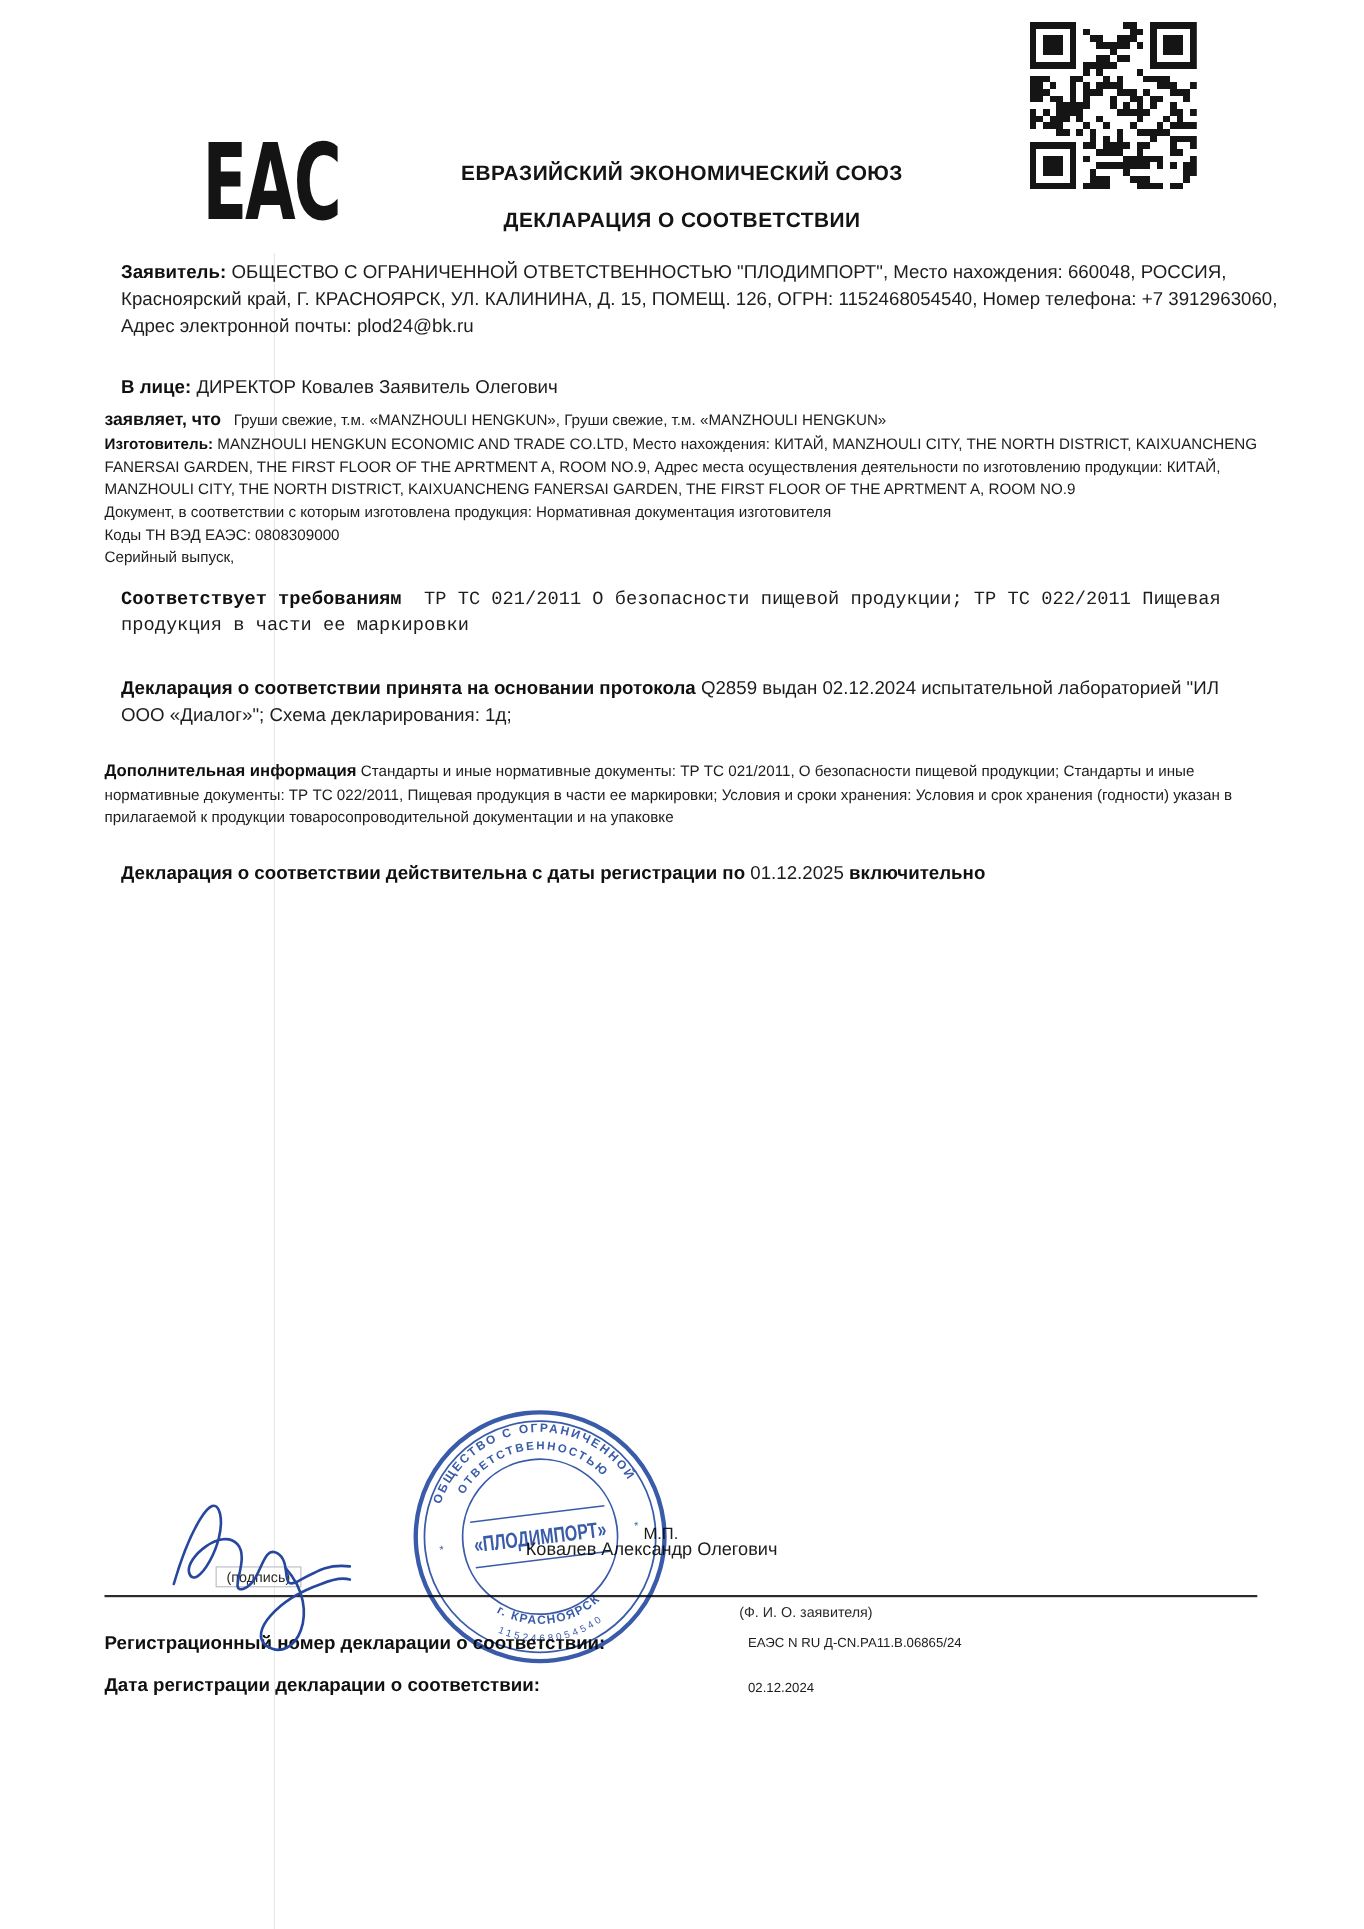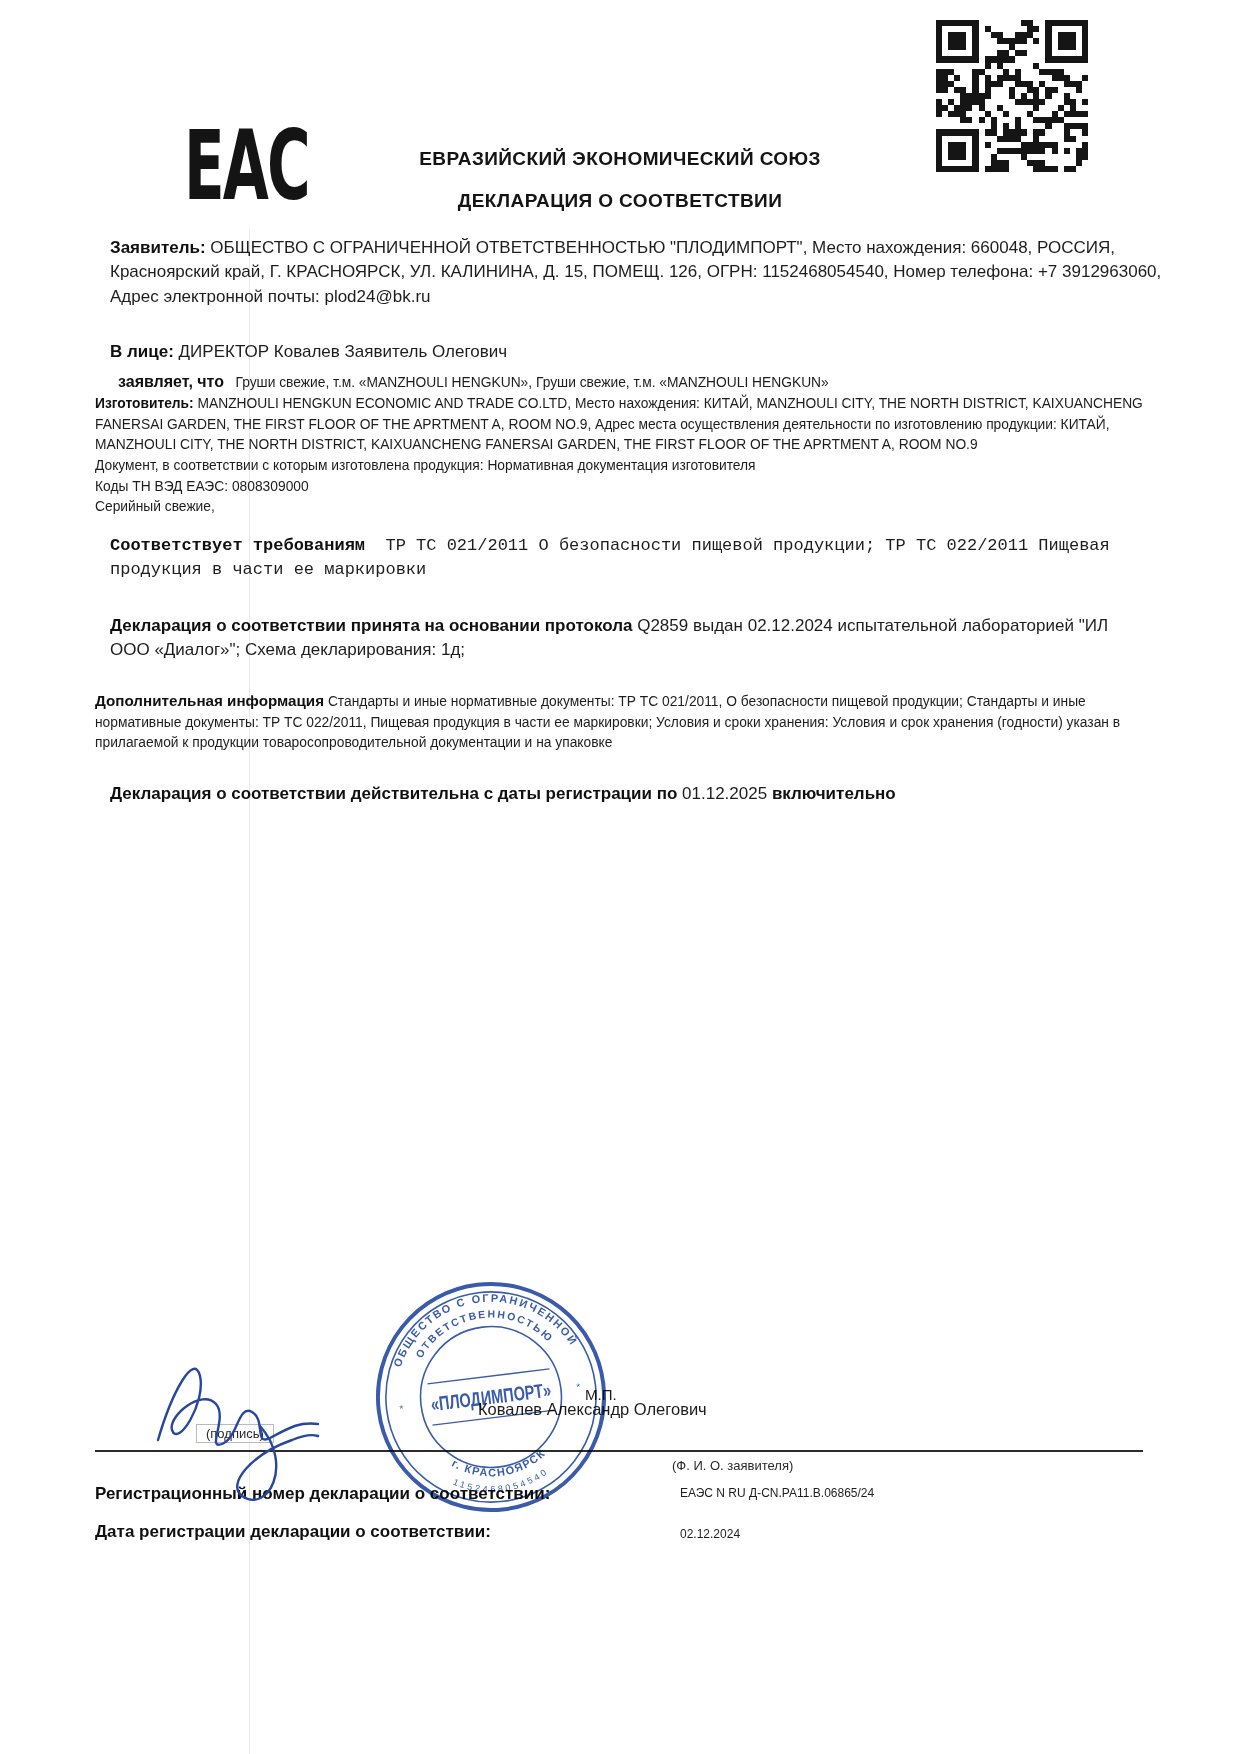--- a/index.html
+++ b/index.html
@@ -23,21 +23,21 @@
   .title { left:0; width:1240px; text-align:center; font-weight:700; font-size:19px; letter-spacing:.4px; color:#141414; }
   .t1 { top:148px; }
   .t2 { top:190px; }
 
   .par-lg { font-size:17px; line-height:1.43;margin-left:15px; }
   .par-sm { font-size:13.8px; line-height:1.5; }
 
   .applicant  { left:95px; top:236px; width:1062px; }
   .inperson   { left:95px; top:340px; width:1000px; }
   .declares   { left:95px; top:370px; width:1066px; }
-  .declares .lead-label { font-size:16px;margin-left:23px; }
+  .declares .lead-label { font-size:16px; }
   .compliance { left:95px; top:534px; width:1010px;font-family:Liberation Mono, monospace; }
   .basis      { left:95px; top:614px; width:1030px; }
   .additional { left:95px; top:690px; width:1066px; }
   .additional b { font-size:15.2px; }
   .validity   { left:95px; top:782px; width:866px; }
 
   .sig-svg   { left:140px; top:1318px; z-index:6; }
   .stamp-svg { left:372px; top:1278px; width:238px; height:238px; z-index:7;
                transform:rotate(-7deg); mix-blend-mode:multiply; opacity:.95; }
   .mp        { left:585px; top:1386px; font-size:15px; z-index:3;text-align:center; }
@@ -386,21 +386,21 @@
     <p class="par-sm">
       <b class="lead-label">заявляет, что</b>&nbsp;&nbsp;
       <span>Груши свежие, т.м.  «MANZHOULI HENGKUN», Груши свежие, т.м.  «MANZHOULI HENGKUN»</span>
     </p>
     <p class="par-sm">
       <b>Изготовитель:</b>
       <span>MANZHOULI HENGKUN ECONOMIC AND TRADE CO.LTD, Место нахождения: КИТАЙ, MANZHOULI CITY, THE NORTH DISTRICT, KAIXUANCHENG FANERSAI GARDEN, THE FIRST FLOOR OF THE APRTMENT A, ROOM NO.9, Адрес места осуществления деятельности по изготовлению продукции: КИТАЙ, MANZHOULI CITY, THE NORTH DISTRICT, KAIXUANCHENG FANERSAI GARDEN, THE FIRST FLOOR OF THE APRTMENT A, ROOM NO.9</span>
     </p>
     <p class="par-sm">Документ, в соответствии с которым изготовлена продукция: Нормативная документация изготовителя</p>
     <p class="par-sm">Коды ТН ВЭД ЕАЭС: 0808309000</p>
-    <p class="par-sm">Серийный свежие,</p>
+    <p class="par-sm">Серийный выпуск,</p>
   </div>
 
   <p class="par-lg abs compliance">
     <b>Соответствует требованиям</b>&nbsp;
     <span>ТР ТС 021/2011 О безопасности пищевой продукции; ТР ТС 022/2011 Пищевая продукция в части ее маркировки</span>
   </p>
 
   <p class="par-lg abs basis">
     <b>Декларация о соответствии принята на основании протокола</b>
     <span>Q2859 выдан 02.12.2024 испытательной лабораторией "ИЛ ООО «Диалог»"; Схема декларирования: 1д;</span>

